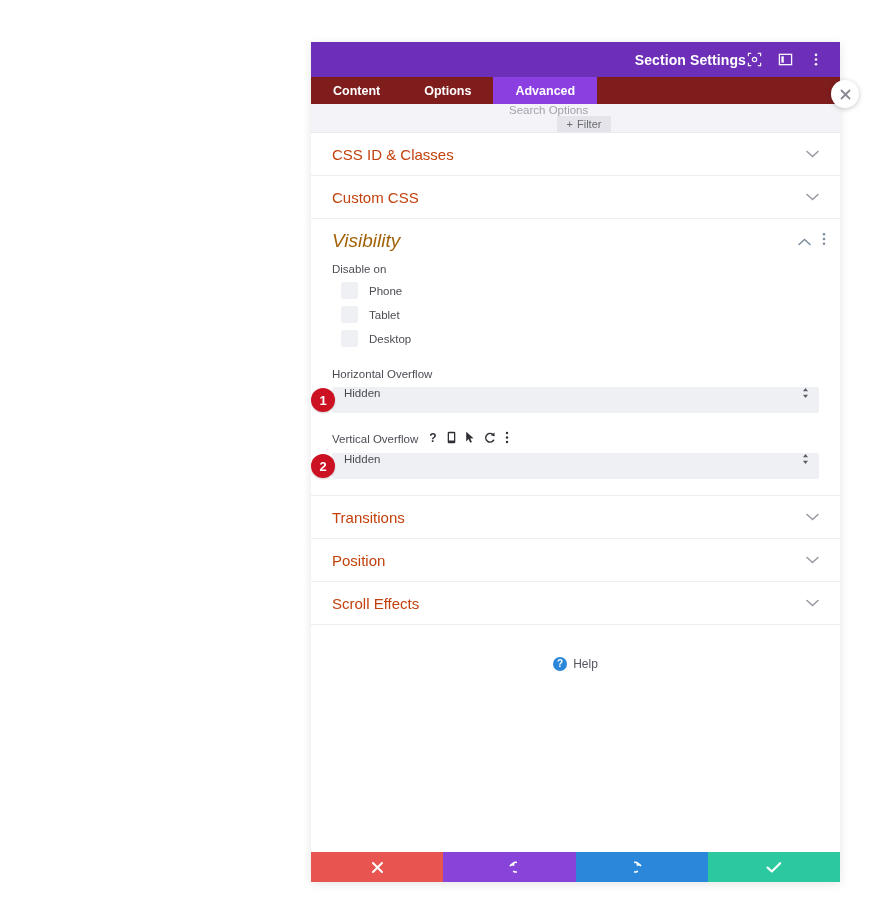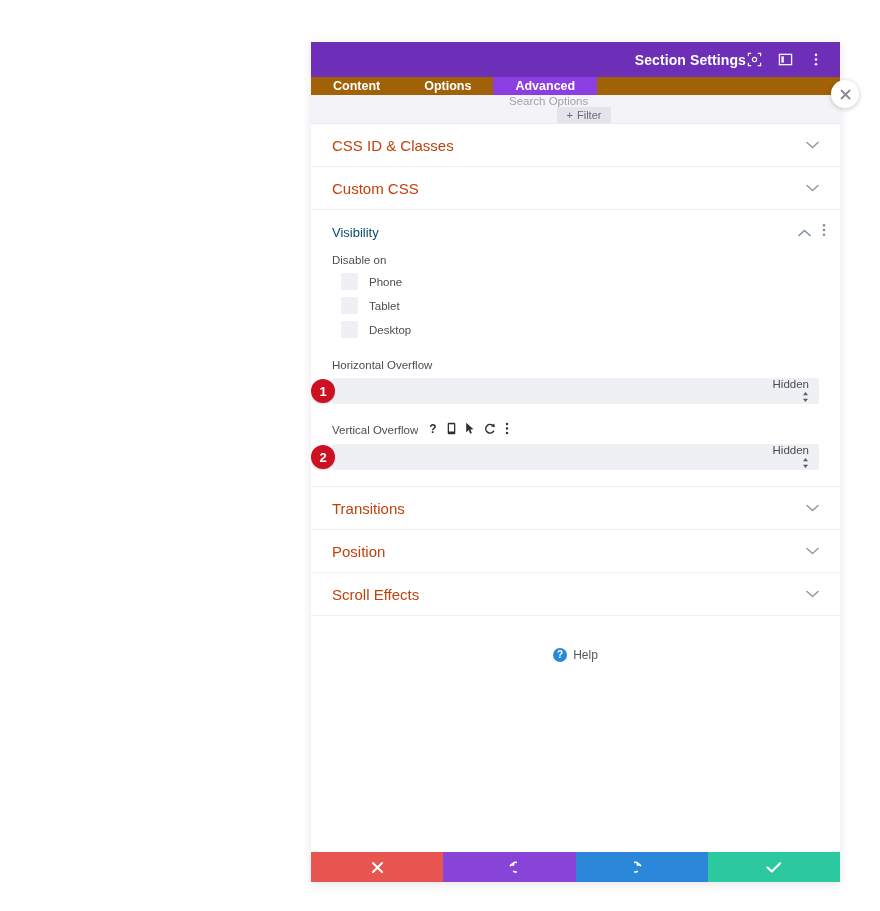--- a/index.html
+++ b/index.html
@@ -56,22 +56,22 @@
     display: flex;
     align-items: center;
     justify-content: center;
     cursor: pointer;
     opacity: 0.95;
   }
   .hdr-icon svg { display: block; }
 
   
   .tabs {
-    background: #a16207;
-    height: 18px;
+    background: #7f1d1d;
+    height: 27px;
     display: flex;
     flex-shrink: 0;
   }
   .tab {
     padding: 0 22px;
     display: flex;
     align-items: center;
     justify-content: center;
     color: #ffffff;
     font-size: 12.5px;
@@ -151,22 +151,23 @@
   
   .section-open-head {
     height: 44px;
     display: flex;
     align-items: center;
     padding: 0 14px 0 21px;
     cursor: pointer;
   }
   .section-open-head .label {
     flex: 1;
-    font-size: 13px;
-    color: #0c4a6e;
+    font-size: 19px;
+    color: #a16207;
+    font-style: italic;
   }
   .sec-tools {
     display: flex;
     align-items: center;
     gap: 11px;
     color: #7f8fa0;
   }
 
   .section-body {
     padding: 0 21px 12px 21px;
@@ -211,27 +212,26 @@
 
   
   .sel-wrap {
     position: relative;
     margin-bottom: 4px;
   }
   .select {
     background: #eef0f4;
     height: 26px;
     display: flex;
-    align-items: flex-end;
+    align-items: flex-start;
     padding: 0 10px 0 12px;
     font-size: 11.5px;
     color: #4c4c55;
     cursor: pointer;
     border-radius: 2px;
-    flex-direction: column;
   }
   .select .val { flex: 1; }
   .sel-arrows {
     color: #5a5a64;
     font-size: 9px;
     line-height: 8px;
     text-align: center;
   }
 
   

